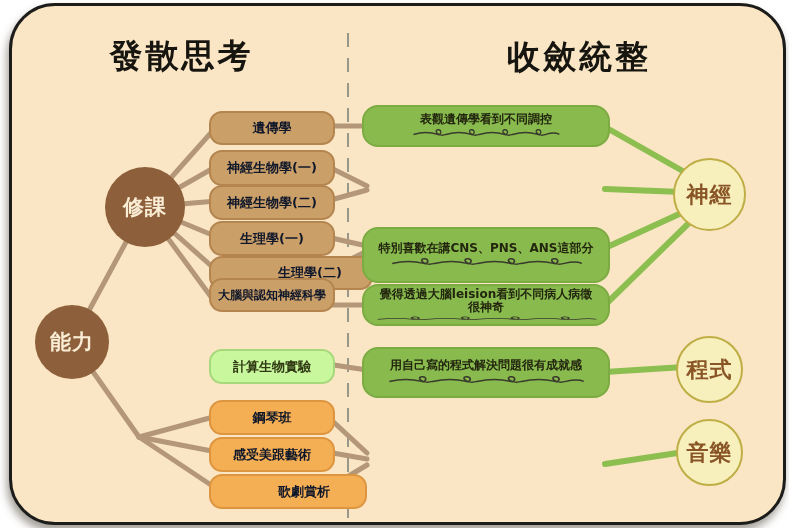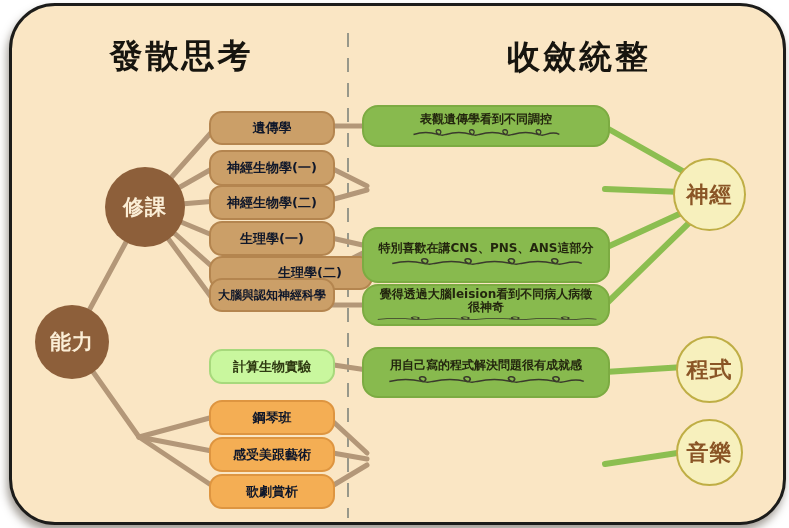--- a/index.html
+++ b/index.html
@@ -73,21 +73,21 @@
     <div class="small-box tan" style="top:144px;height:32px;">神經生物學(一)</div>
     <div class="small-box tan" style="top:179px;height:31px;">神經生物學(二)</div>
     <div class="small-box tan" style="top:215px;height:31px;">生理學(一)</div>
     <div class="small-box tan" style="top:250px;height:30px;padding-left:38px;">生理學(二)</div>
     <div class="small-box tan" style="top:272px;height:30px;font-size:12px;">大腦與認知神經科學</div>
 
     <div class="small-box lime" style="top:343px;height:31px;">計算生物實驗</div>
 
     <div class="small-box orange" style="top:394px;height:31px;">鋼琴班</div>
     <div class="small-box orange" style="top:431px;height:31px;">感受美跟藝術</div>
-    <div class="small-box orange" style="top:468px;height:31px;">歌劇賞析</div>
+    <div class="small-box orange" style="top:468px;height:31px;padding-left:32px;">歌劇賞析</div>
 
     <div class="green-box" style="top:99px;height:42px;">
       <span>表觀遺傳學看到不同調控</span>
       <svg class="squig" width="150" height="11" viewBox="0 0 180 12" preserveAspectRatio="none">
           <path d="M3,7 Q18,3 32,7 C36,9 38,1 32,2 C27,3 33,10 42,7 Q58,3 72,7 C76,9 78,1 72,2 C67,3 73,10 82,7 Q98,3 112,7 C116,9 118,1 112,2 C107,3 113,10 122,7 Q138,3 152,7 C156,9 158,1 152,2 C147,3 153,10 162,7 Q172,4 178,7" fill="none" stroke="#3a3a2c" stroke-width="1.6"></path>
         </svg>
     </div>
     <div class="green-box" style="top:221px;height:56px;">
       <span>特別喜歡在講CNS、PNS、ANS這部分</span>
       <svg class="squig" width="195" height="11" viewBox="0 0 180 12" preserveAspectRatio="none">

